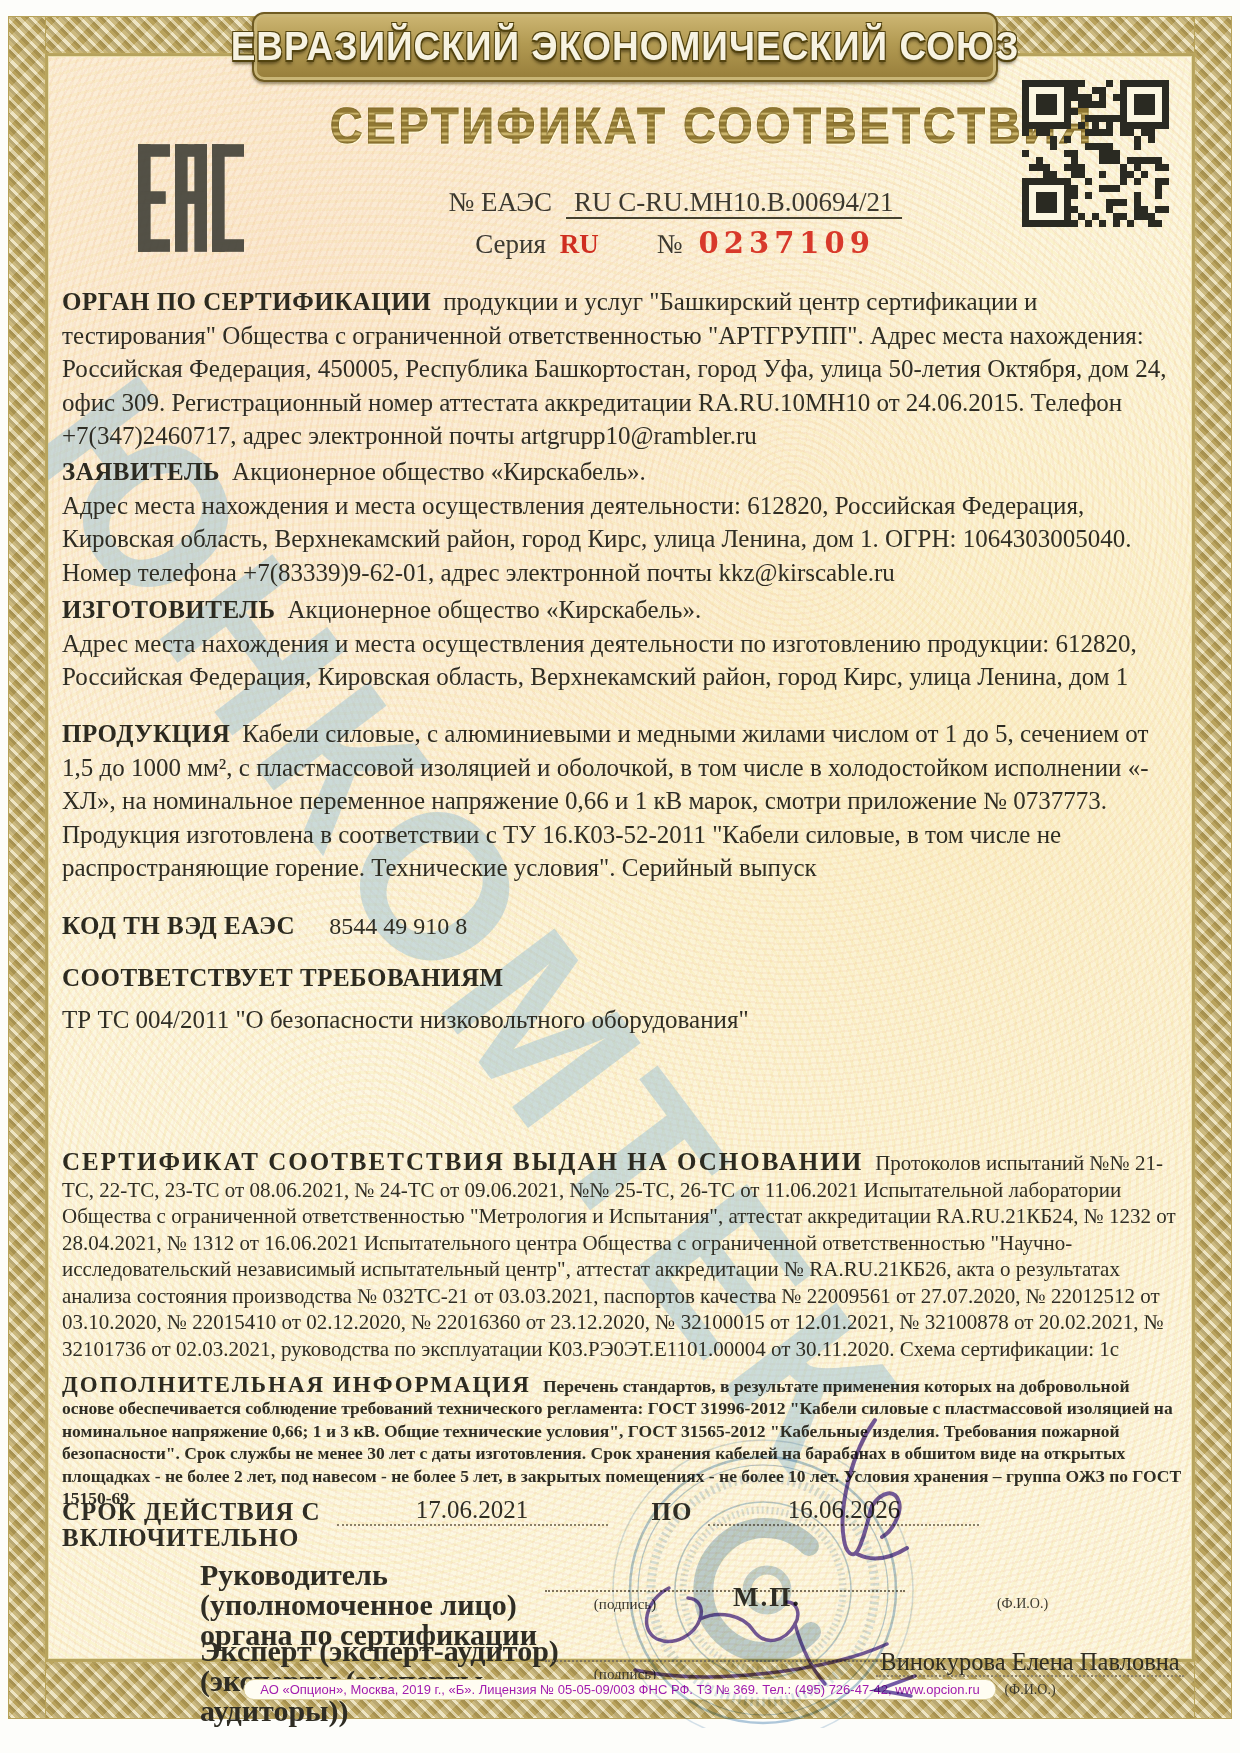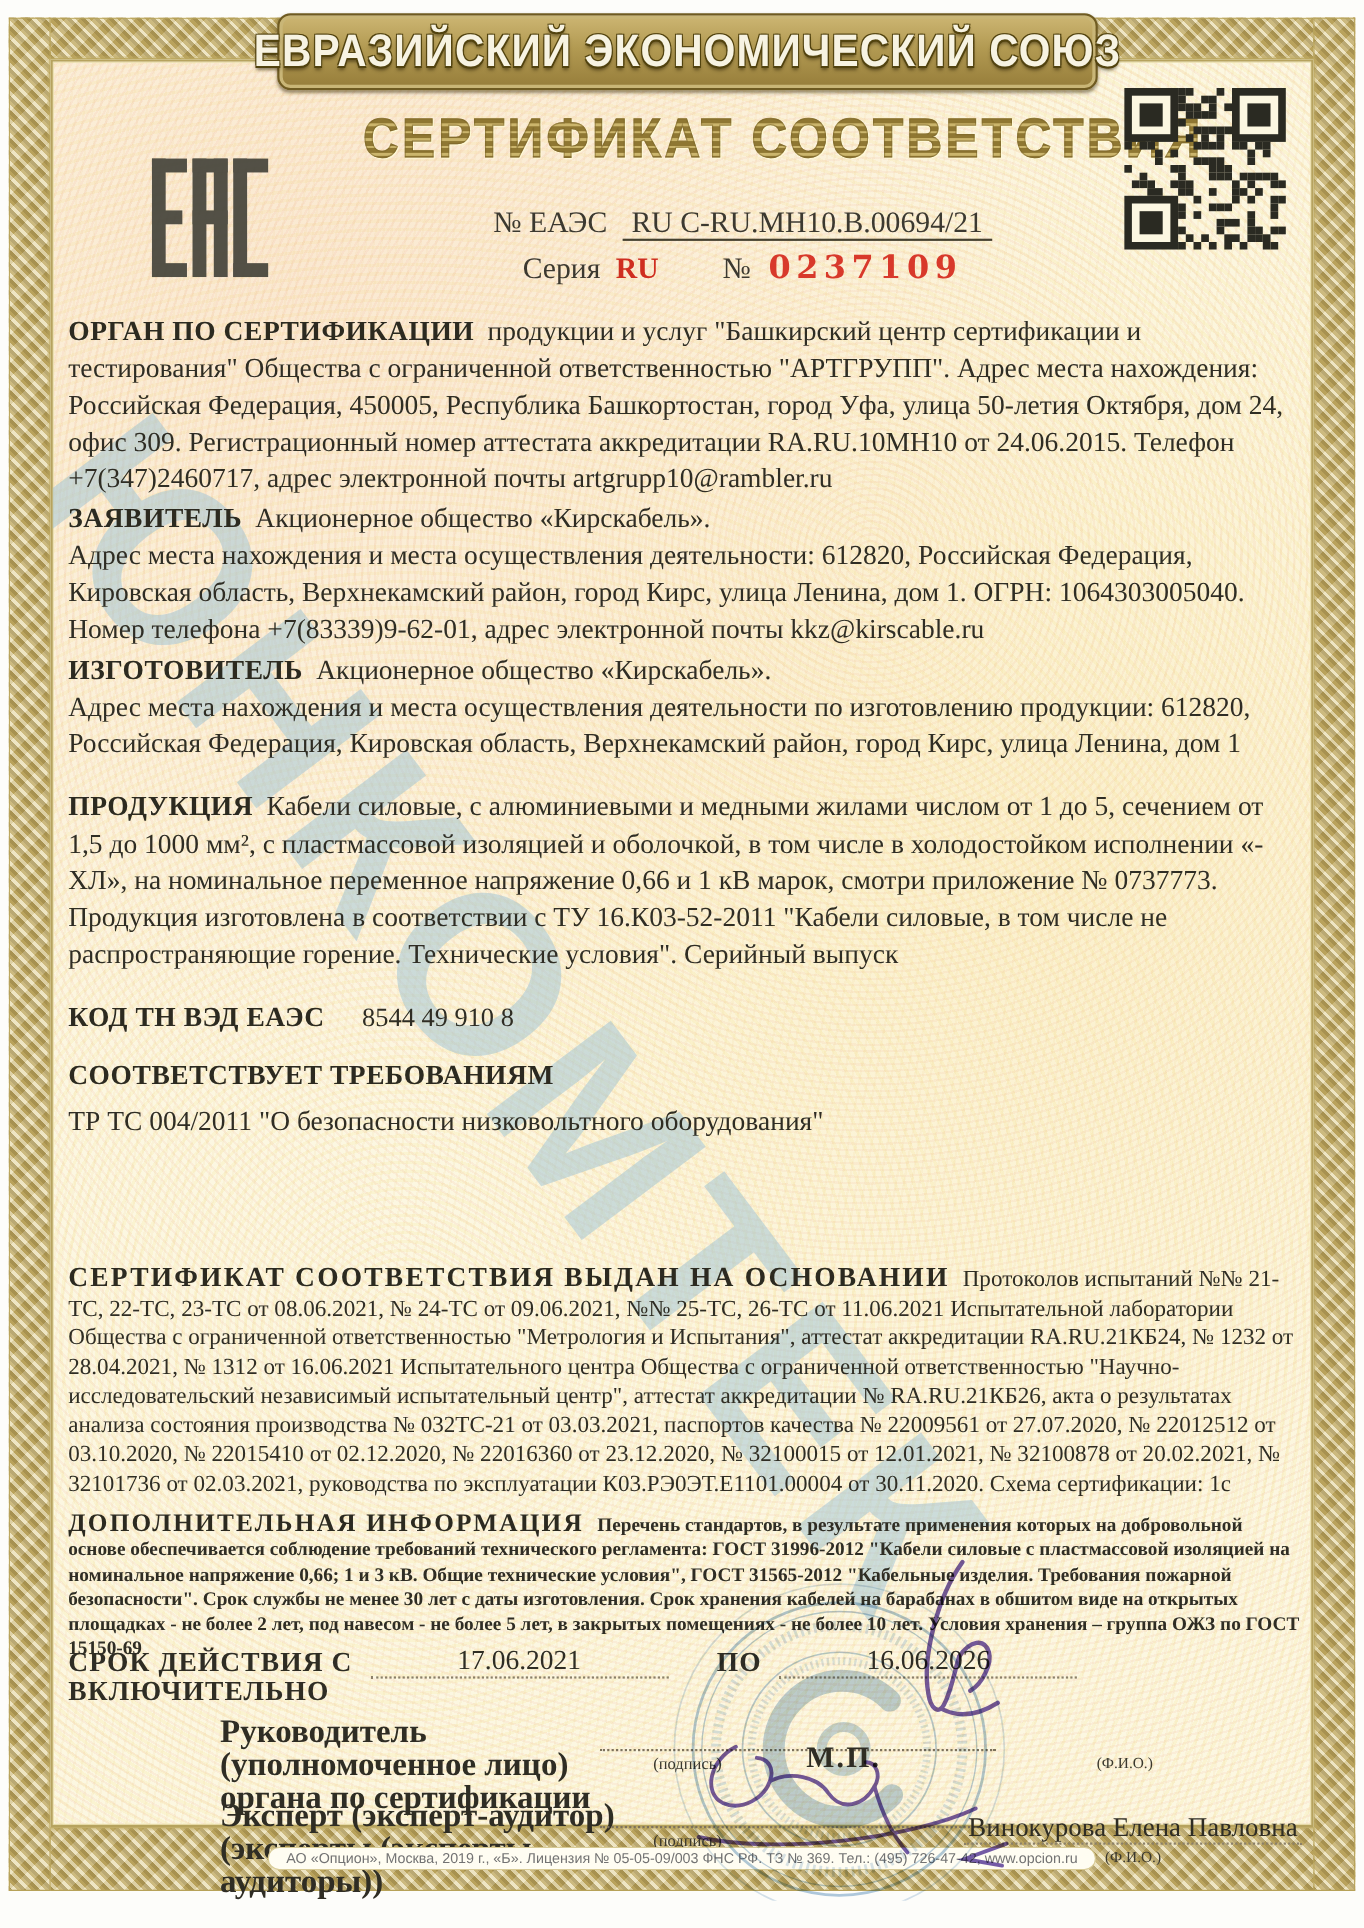--- a/index.html
+++ b/index.html
@@ -130,21 +130,21 @@
   #fiocap2 { left:870px; top:1682px; width:320px; }
   
   .stamp { position:absolute; left:595px; top:1428px; z-index:5; mix-blend-mode:multiply; }
   .handsig { position:absolute; z-index:6; mix-blend-mode:multiply; }
   #sig1 { left:760px; top:1412px; }
   #sig2 { left:615px; top:1572px; }
   
   .imprint { position:absolute; left:50%; transform:translateX(-50%); top:1679px; z-index:4;
              background:#fffdf2; border:1px solid #d8cb96; border-radius:12px;
              padding:2px 16px; white-space:nowrap;
-             font-family:"Liberation Sans", sans-serif; font-size:13px; color:#737373; }
+             font-family:"Liberation Sans", sans-serif; font-size:13px; color:#a21caf; }
 </style>
 </head>
 <body>
 
 <div class="page">
 
   <div class="strip top"></div>
   <div class="strip bottom"></div>
   <div class="strip left"></div>
   <div class="strip right"></div>

